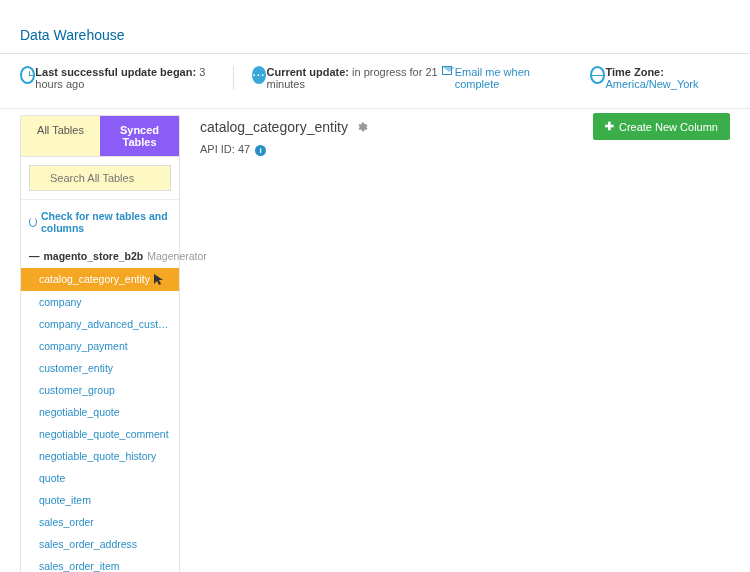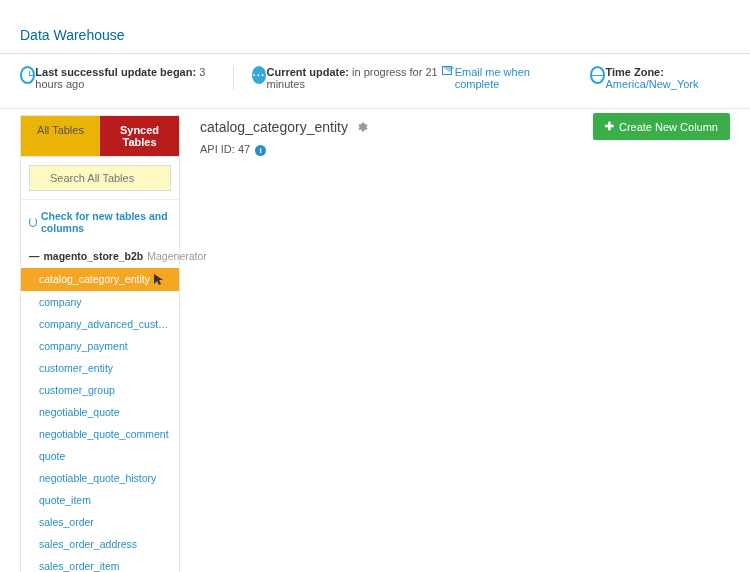--- a/index.html
+++ b/index.html
@@ -66,23 +66,23 @@
     gap: 20px;
   }
   .sidebar {
     width: 160px;
     border: 1px solid #e4e4e4;
     background:#fff;
   }
   .tabs { display:flex; }
   .tab {
     flex:1; text-align:center; padding:8px 4px; font-size:11px;
-    color:#555; cursor:pointer; background:#eab308; border-bottom:1px solid #e4e4e4;
-  }
-  .tab.active { background:#b91c1c; color:#fff; font-weight:bold; }
+    color:#555; cursor:pointer; background:#fef9c3; border-bottom:1px solid #e4e4e4;
+  }
+  .tab.active { background:#8b5cf6; color:#fff; font-weight:bold; }
   .search-wrap { padding:8px; border-bottom:1px solid #eee;}
   .search-input {
     width:100%; padding:6px 20px; font-size:11px; color:#888;
     border:1px solid #ddd; background:#fef9c3;
   }
   .check-link {
     display:flex; align-items:center; gap:4px;
     padding:10px 8px; font-size:10.5px; color:#2a8fc7; cursor:pointer;font-weight:bold;
   }
   .refresh-icon {
@@ -177,22 +177,22 @@
           <div class="tree-item active">catalog_category_entity<span><svg width="10" height="12" viewBox="0 0 10 12" style="vertical-align:middle;margin-left:4px">
                 <path fill="#333" d="M0 0 L0 10 L3 7 L5 11 L7 10 L5 6 L9 6 Z"></path>
               </svg></span></div>
           <div class="tree-item">company</div>
           <div class="tree-item">company_advanced_customer_entity</div>
           <div class="tree-item">company_payment</div>
           <div class="tree-item">customer_entity</div>
           <div class="tree-item">customer_group</div>
           <div class="tree-item">negotiable_quote</div>
           <div class="tree-item">negotiable_quote_comment</div>
+          <div class="tree-item">negotiable_quote_history</div>
           <div class="tree-item">quote</div>
-          <div class="tree-item">negotiable_quote_history</div>
           <div class="tree-item">quote_item</div>
           <div class="tree-item">sales_order</div>
           <div class="tree-item">sales_order_address</div>
           <div class="tree-item">sales_order_item</div>
         </div>
 
     </div>
   </div>
 
   <div class="main">

